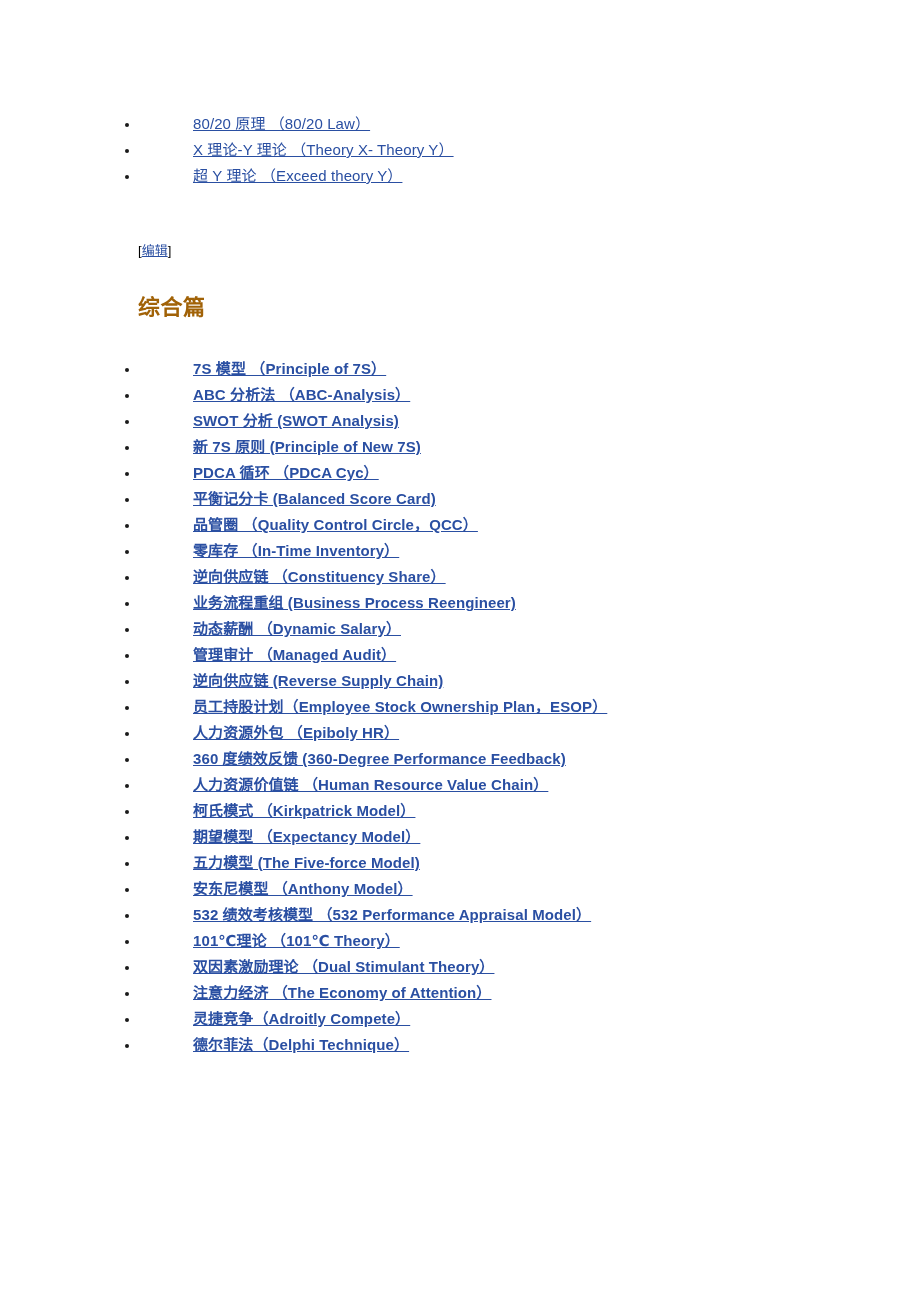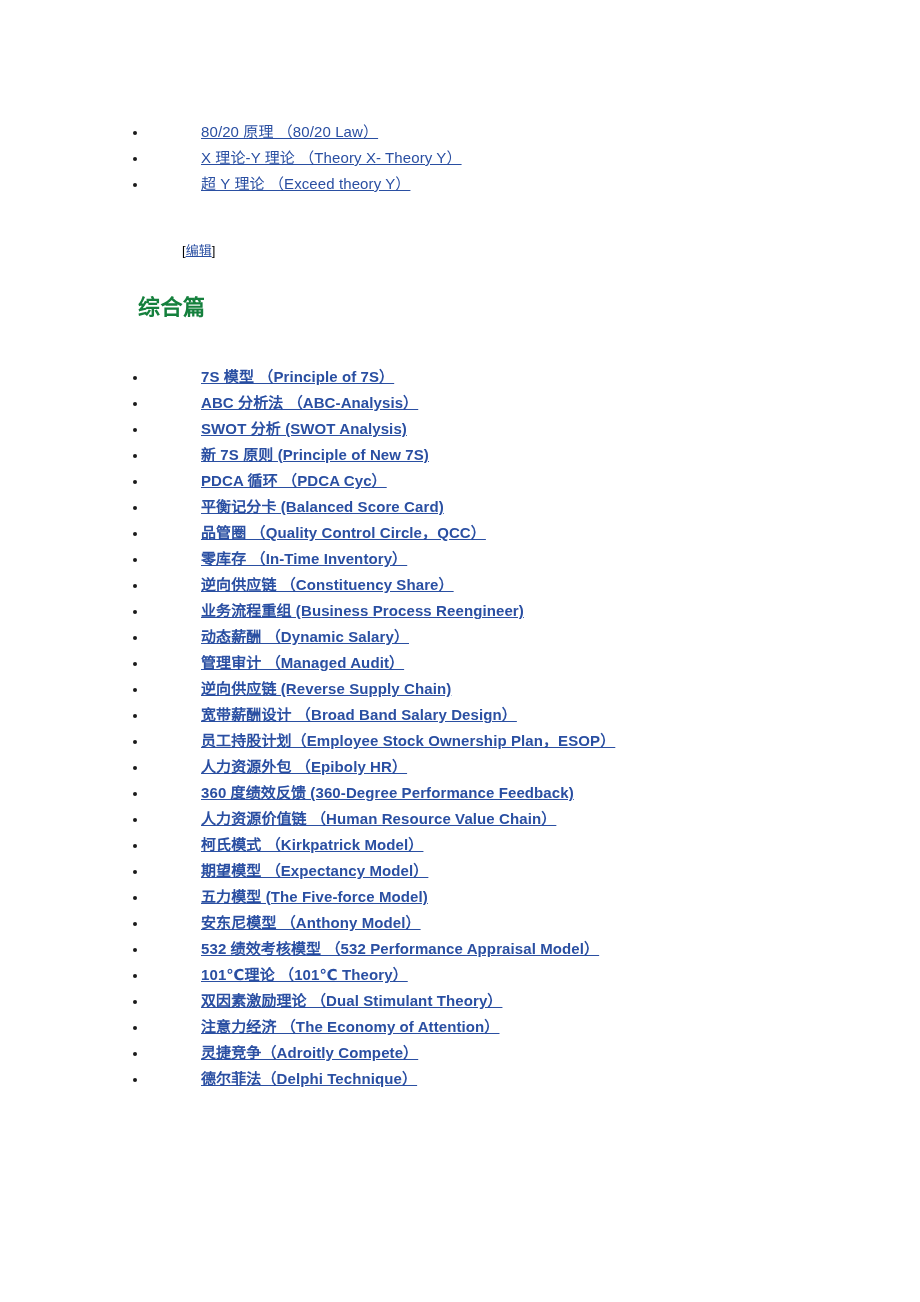--- a/index.html
+++ b/index.html
@@ -19,21 +19,21 @@
   .page {
     position: relative;
     width: 920px;
     height: 1302px;
     box-sizing: border-box;
   }
 
   
   ul.topic-list {
     list-style: none;
-    margin: 8px;
+    margin: 0;
     padding: 0;
   }
   ul.topic-list li {
     position: relative;
     height: 26px;
     line-height: 26px;
     padding-left: 193px;
     white-space: nowrap;
     font-size: 15px;
   }
@@ -61,39 +61,38 @@
   }
 
   
   .edit-marker {
     position: absolute;
     left: 138px;
     top: 242px;
     font-size: 13px;
     line-height: 18px;
     color: #000000;
-    margin-left: 44px;
   }
   .edit-marker .bracket {
     color: #000000;
   }
   .edit-marker .edit-link {
     color: #2a4fa2;
   }
 
   
   .section-heading {
     position: absolute;
     left: 138px;
     top: 292px;
     margin: 0;
     font-size: 22px;
     line-height: 32px;
     font-weight: bold;
-    color: #15803d;
+    color: #a16207;
     letter-spacing: 0.5px;
   }
 
   
   #list-comprehensive {
     position: absolute;
     left: 0;
     top: 356px;
     font-weight: bold;
   }
@@ -122,21 +121,20 @@
       <li><a class="link" href="#">新 7S 原则 (Principle of New 7S)</a></li>
       <li><a class="link" href="#">PDCA 循环 （PDCA Cyc）</a></li>
       <li><a class="link" href="#">平衡记分卡 (Balanced Score Card)</a></li>
       <li><a class="link" href="#">品管圈 （Quality Control Circle，QCC）</a></li>
       <li><a class="link" href="#">零库存 （In-Time Inventory）</a></li>
       <li><a class="link" href="#">逆向供应链 （Constituency Share）</a></li>
       <li><a class="link" href="#">业务流程重组 (Business Process Reengineer)</a></li>
       <li><a class="link" href="#">动态薪酬 （Dynamic Salary）</a></li>
       <li><a class="link" href="#">管理审计 （Managed Audit）</a></li>
       <li><a class="link" href="#">逆向供应链 (Reverse Supply Chain)</a></li>
-      <li><a class="link" href="#">宽带薪酬设计 （Broad Band Salary Design）</a></li>
       <li><a class="link" href="#">员工持股计划（Employee Stock Ownership Plan，ESOP）</a></li>
       <li><a class="link" href="#">人力资源外包 （Epiboly HR）</a></li>
       <li><a class="link" href="#">360 度绩效反馈 (360-Degree Performance Feedback)</a></li>
       <li><a class="link" href="#">人力资源价值链 （Human Resource Value Chain）</a></li>
       <li><a class="link" href="#">柯氏模式 （Kirkpatrick Model）</a></li>
       <li><a class="link" href="#">期望模型 （Expectancy Model）</a></li>
       <li><a class="link" href="#">五力模型 (The Five-force Model)</a></li>
       <li><a class="link" href="#">安东尼模型 （Anthony Model）</a></li>
       <li><a class="link" href="#">532 绩效考核模型 （532 Performance Appraisal Model）</a></li>
       <li><a class="link" href="#">101℃理论 （101℃ Theory）</a></li>

